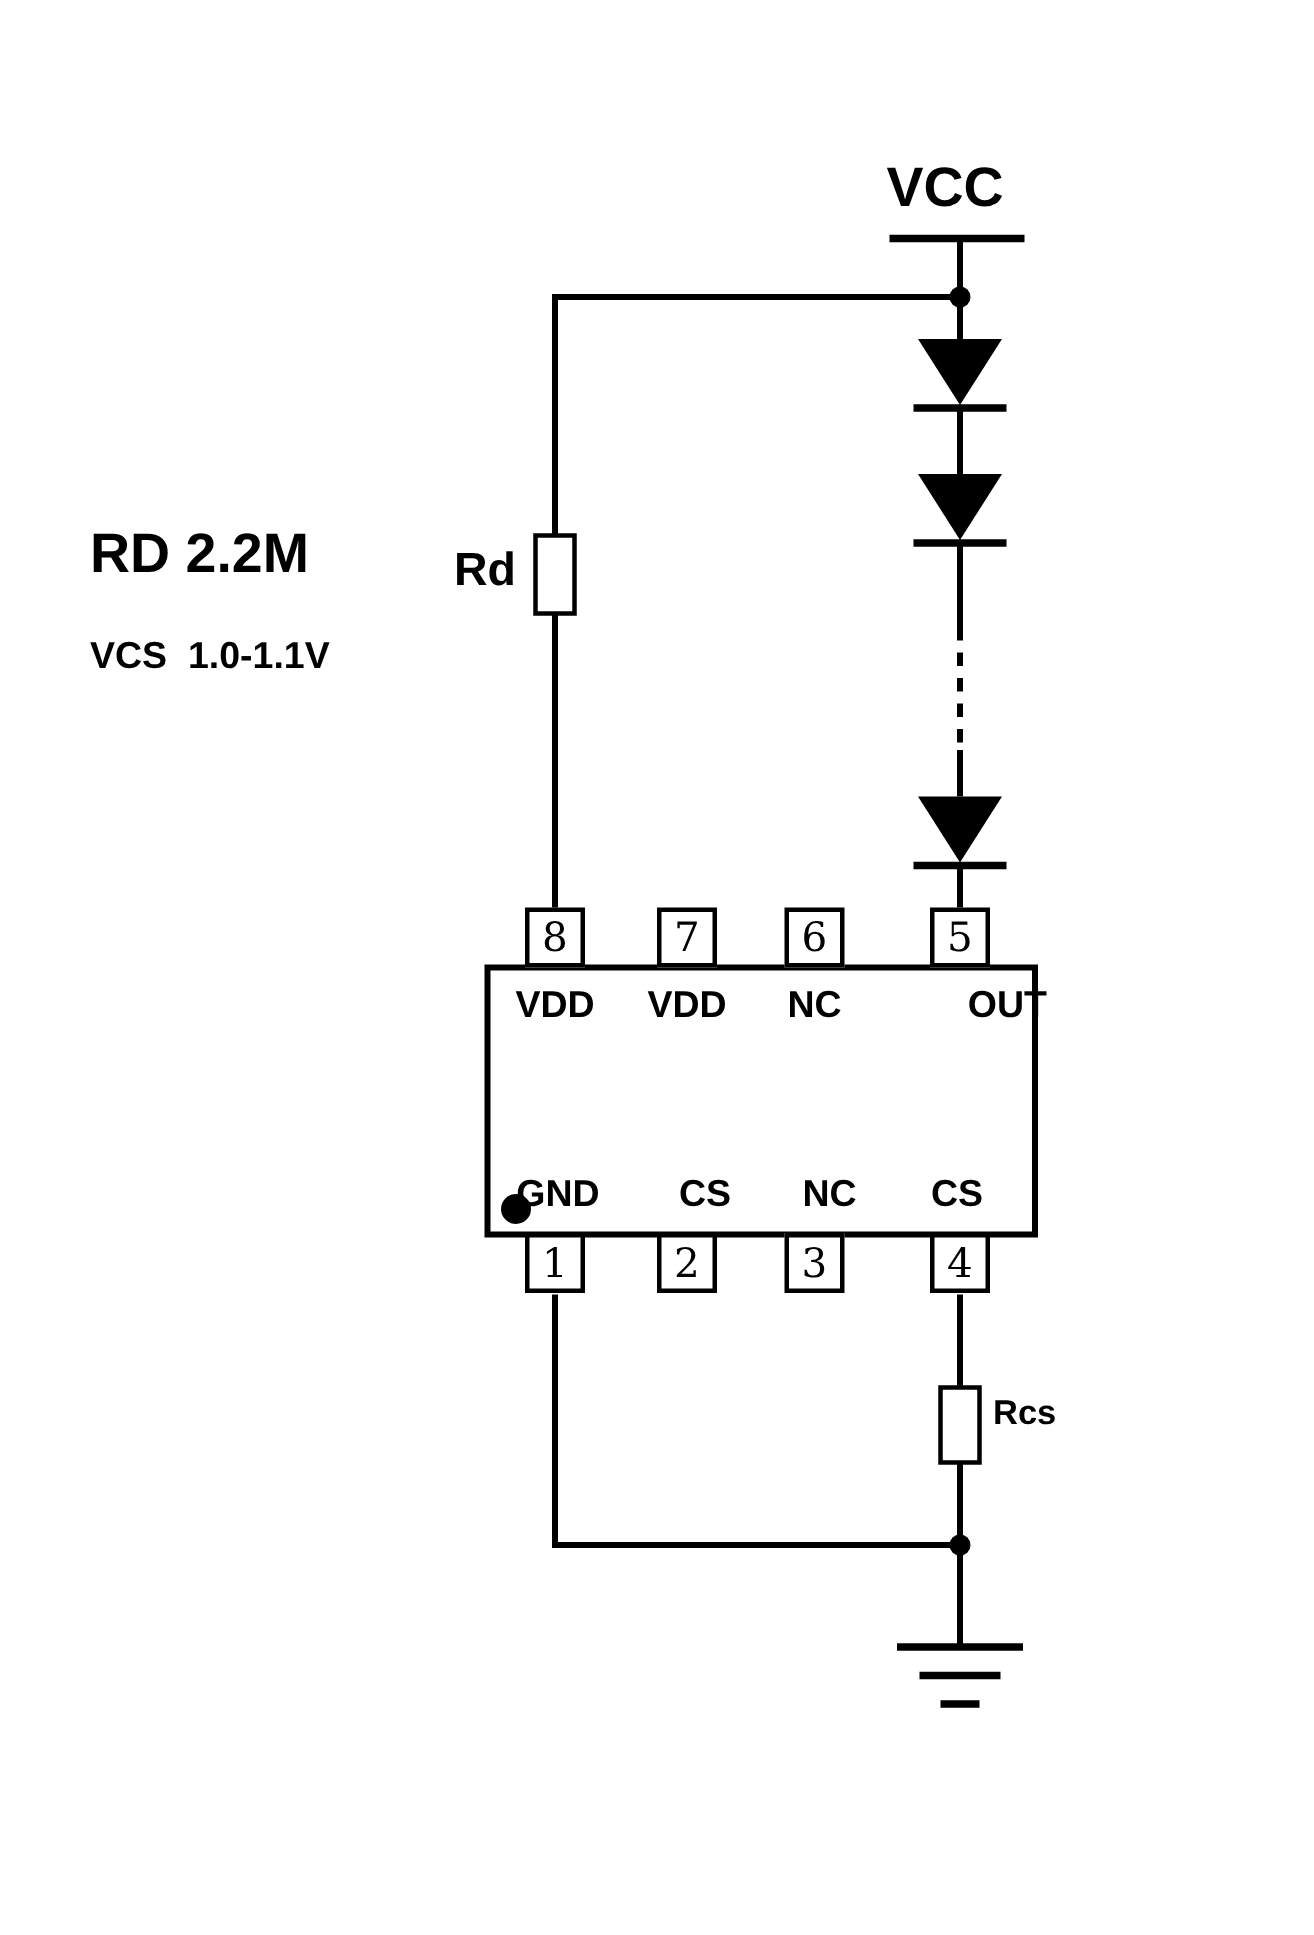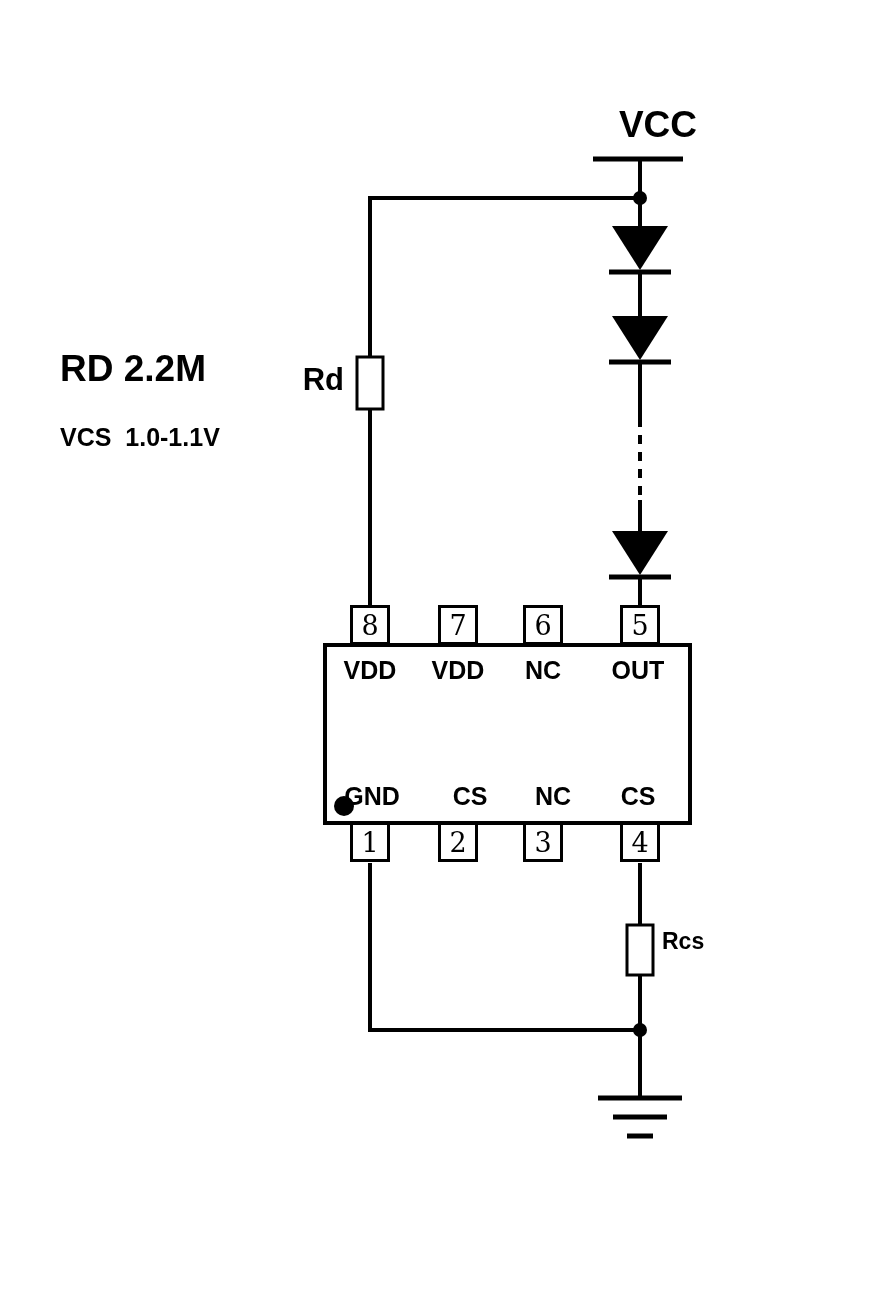--- a/index.html
+++ b/index.html
@@ -3,21 +3,21 @@
 <meta charset="utf-8">
 <style>
   * { box-sizing: border-box; }
   html, body { margin:0; padding:0; background:#ffffff; }
   .canvas {
     position:relative; width:876px; height:1290px; background:#fff;
     color:#000; font-family:"Liberation Sans", sans-serif; overflow:hidden;
   }
   .wires { position:absolute; top:0; left:0; }
   .lbl { position:absolute; font-weight:bold; color:#000; line-height:1; white-space:pre; }
-  .vcc   { left:614px; top:106px; width:88px; font-size:37px; text-align:center; }
+  .vcc   { left:591px; top:106px; width:88px; font-size:37px; text-align:left; }
   .note-rd  { left:60px; top:350px; font-size:37px; }
   .note-vcs { left:60px; top:425px; font-size:25px; }
   .rd    { left:268px; top:364px; width:76px; font-size:31px; text-align:right; }
   .rcs   { left:662px; top:930px; font-size:23px; }
   .part  { left:325px; top:722px; width:365px; font-size:30px; text-align:center; letter-spacing:1px; }
   .icl   { font-size:25px; width:80px; text-align:center; }
   .t-lbl { top:658px; }
   .b-lbl { top:784px; }
   .pinbox {
     position:absolute; width:40px; height:40px; border:3px solid #000; background:#fff;
@@ -75,21 +75,21 @@
 
   <div class="lbl vcc">VCC</div>
   <div class="lbl note-rd">RD 2.2M</div>
   <div class="lbl note-vcs">VCS  1.0-1.1V</div>
   <div class="lbl rd">Rd</div>
   <div class="lbl rcs">Rcs</div>
 
   <div class="lbl icl t-lbl" style="left:330px;">VDD</div>
   <div class="lbl icl t-lbl" style="left:418px;">VDD</div>
   <div class="lbl icl t-lbl" style="left:503px;">NC</div>
-  <div class="lbl icl t-lbl" style="left:598px;">OUT</div>
+  <div class="lbl icl t-lbl" style="left:618px;text-align:right;">OUT</div>
 
   <div class="lbl icl b-lbl" style="left:332px;">GND</div>
   <div class="lbl icl b-lbl" style="left:430px;">CS</div>
   <div class="lbl icl b-lbl" style="left:513px;">NC</div>
   <div class="lbl icl b-lbl" style="left:598px;">CS</div>
 
   <div class="pinbox" style="left:350px; top:605px;">8</div>
   <div class="pinbox" style="left:438px; top:605px;">7</div>
   <div class="pinbox" style="left:523px; top:605px;">6</div>
   <div class="pinbox" style="left:620px; top:605px;">5</div>

